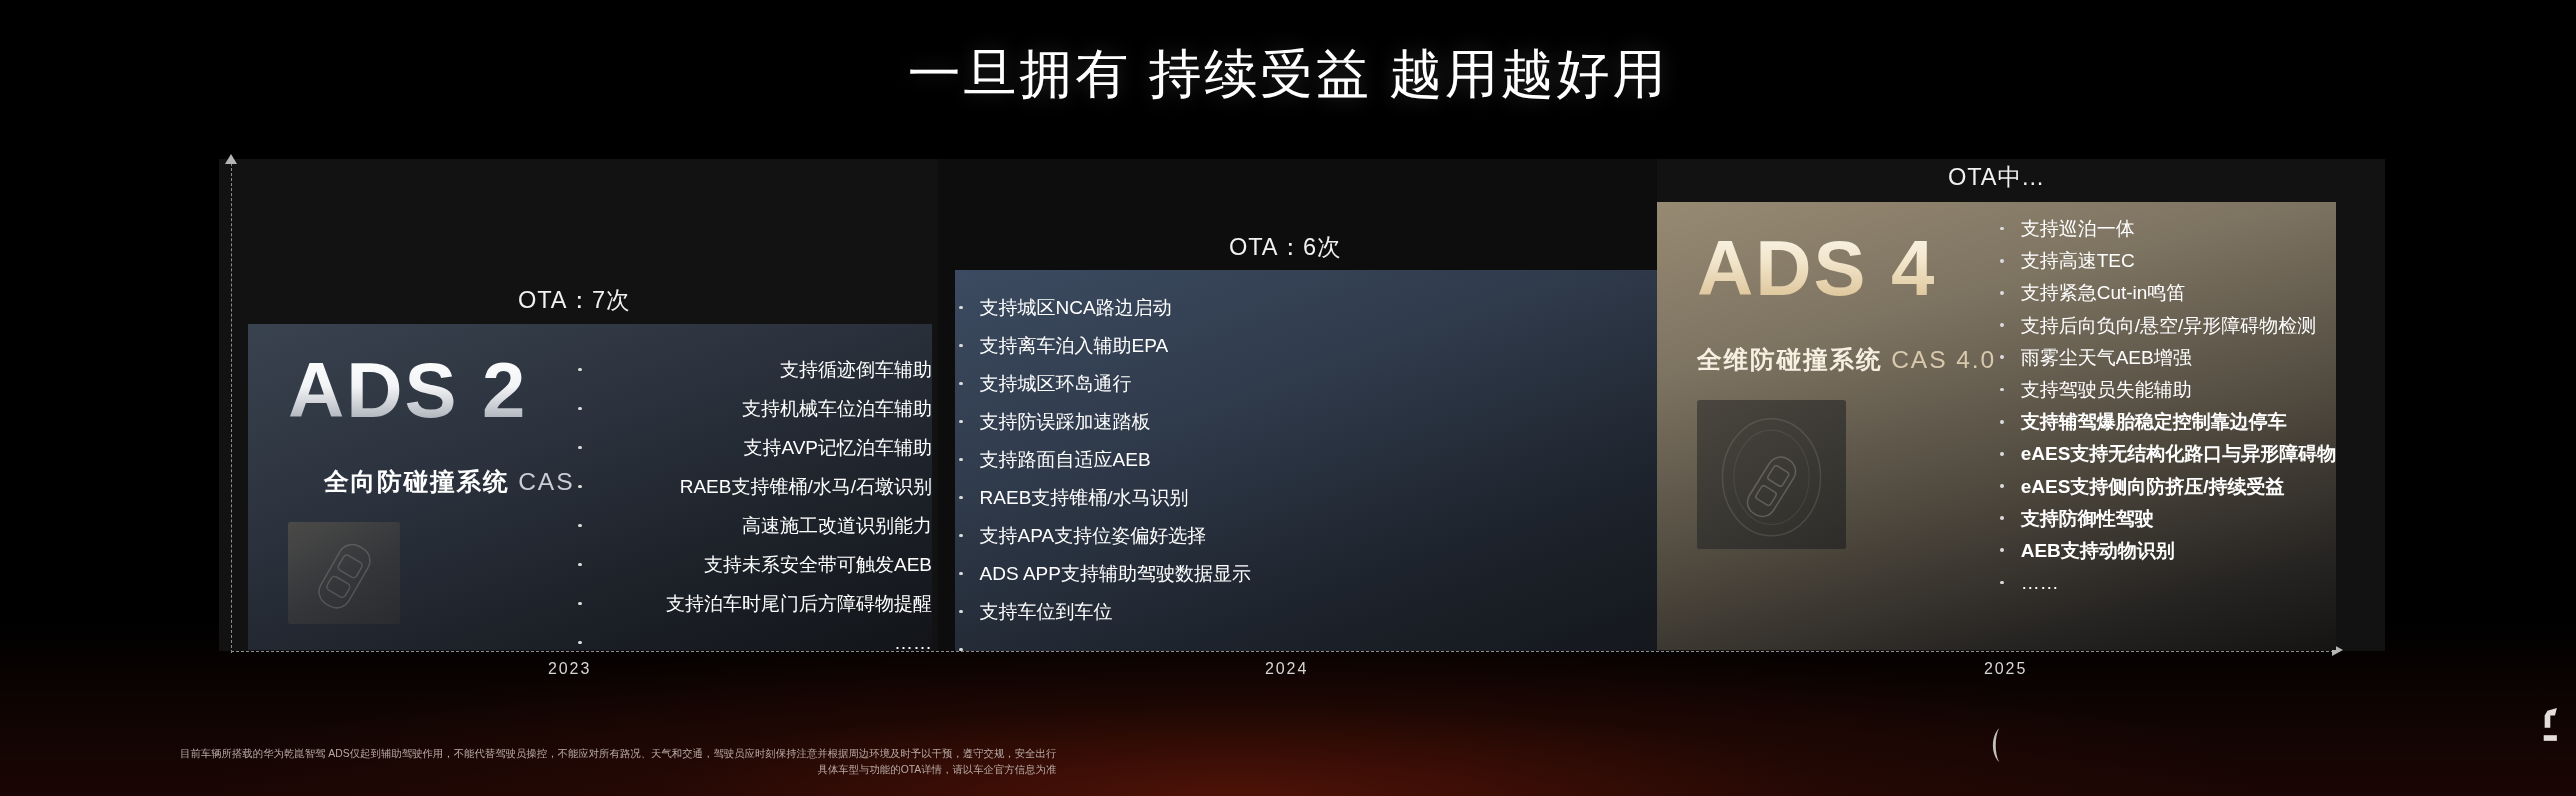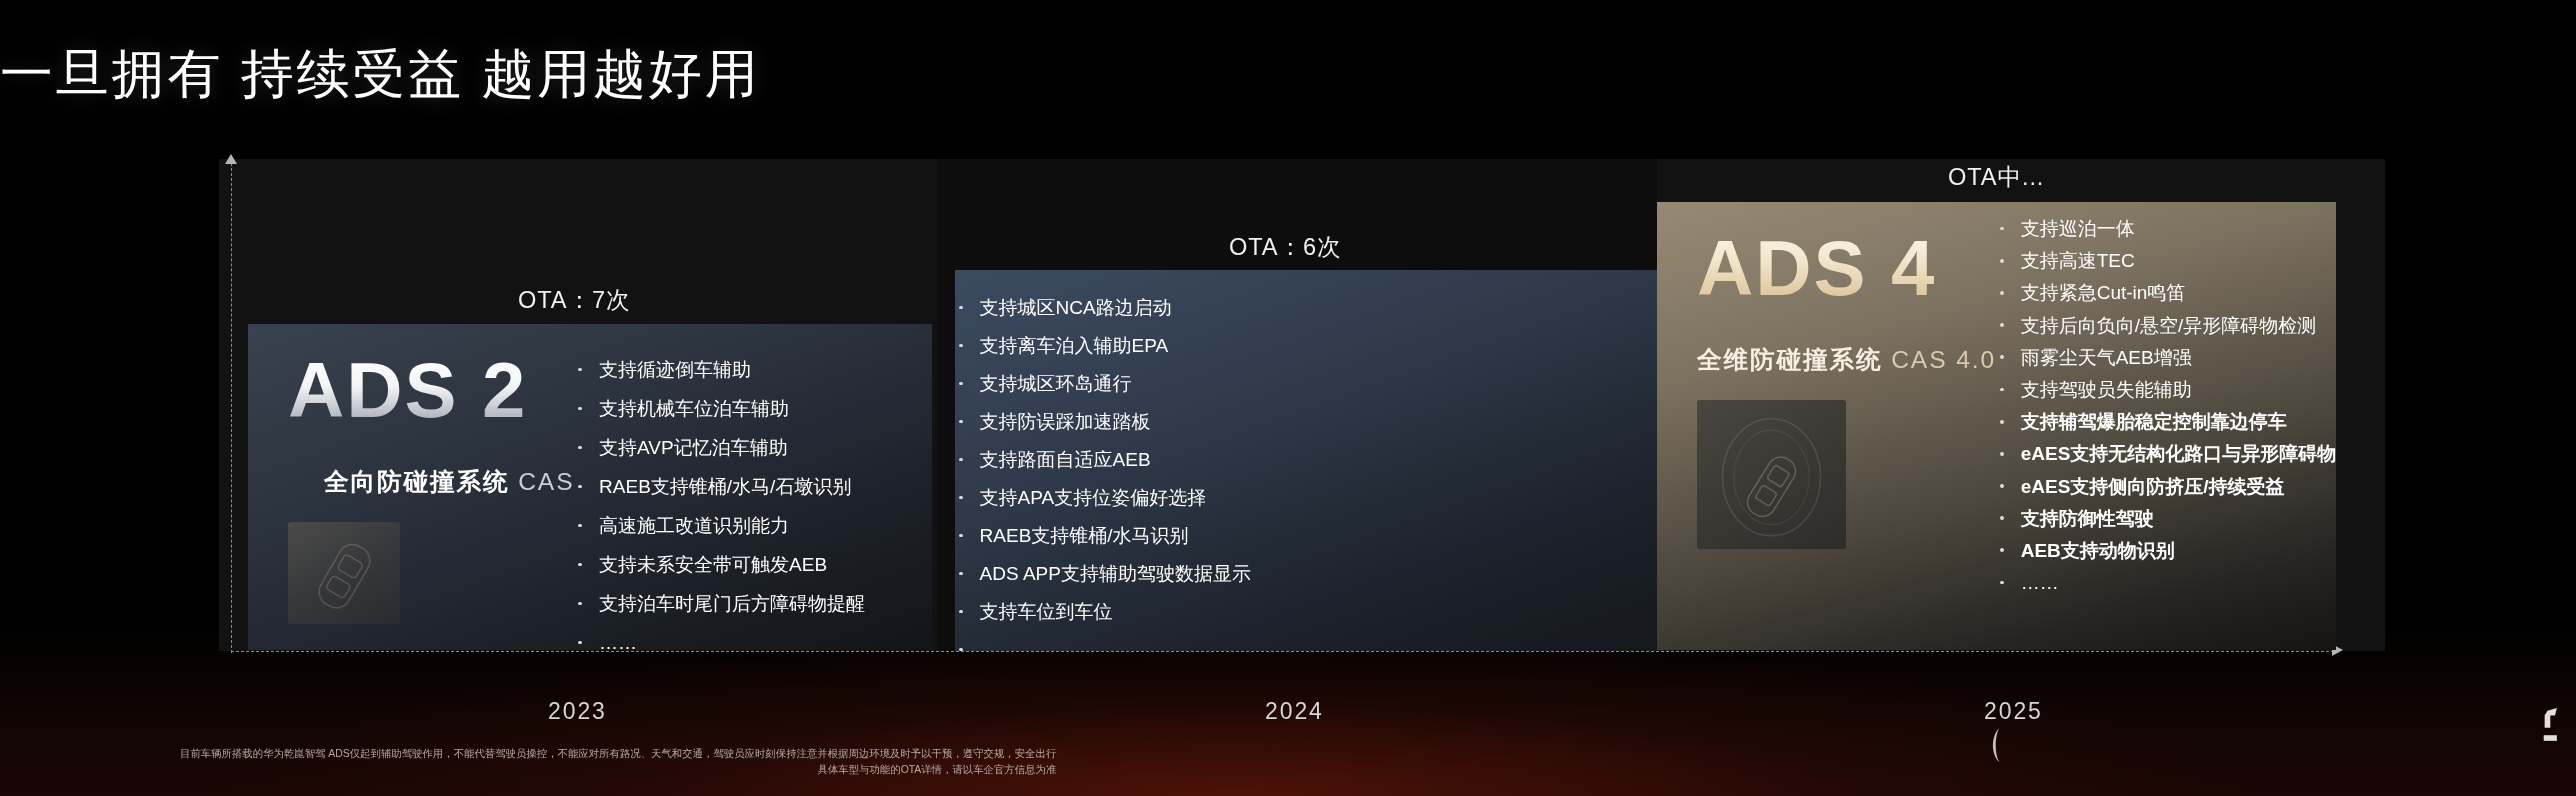--- a/index.html
+++ b/index.html
@@ -14,20 +14,21 @@
     width: 2576px; height: 796px;
     background:
       radial-gradient(ellipse 1324px 208px at 48% 100%, rgba(120,28,10,0.55) 0%, rgba(60,14,6,0.30) 45%, rgba(0,0,0,0) 78%),
       linear-gradient(180deg, #000 0%, #000 78%, #120503 92%, #1a0604 100%);
     overflow: hidden;
   }
 
   
   #title {
     position: absolute; left: 0; top: 44px; width: 100%;
+    text-align: center;
     color: #ffffff;
     font-size: 53px;
     font-weight: 400;
     letter-spacing: 2.8px;
     line-height: 1.15;
     text-shadow: 0 0 21px rgba(255,255,255,0.18);
   }
 
   
   .axis-v {
@@ -146,21 +147,21 @@
   }
   #card1 .card-title {
     background: linear-gradient(180deg, #ffffff 0%, #f3f4f6 45%, #9ba1ab 100%);
     -webkit-background-clip: text; background-clip: text; color: transparent;
   }
   #card1 .card-sub { color: #ffffff; margin-left: 36px; }
   #card1 .card-sub .cas { color: #c9cdd4; }
   #card1 .thumb { width: 112px; height: 102px;
     background: linear-gradient(150deg, #4a4b48 0%, #35363a 55%, #2a2b2f 100%); }
   #card1 .bullets { padding-top: 36px; }
-  #card1 .bullets li { margin-bottom: 20px; }
+  #card1 .bullets li { margin-bottom: 20px; text-align: right; }
 
   
   #card2 {
     left: 955px; top: 270px; width: 719px; height: 381px;
     background: linear-gradient(160deg, #3c4b61 0%, #303b4c 35%, #1d232c 72%, #14171c 100%);
   }
   #card2 .card-title {
     background: linear-gradient(180deg, #ffffff 0%, #f2f4f7 45%, #99a0ab 100%);
     -webkit-background-clip: text; background-clip: text; color: transparent;
   }
@@ -186,23 +187,23 @@
   #card3 .bullets { padding-top: 17px; }
   #card3 .bullets li { margin-bottom: 13.2px; }
   #card3 .bullets li.strong { font-weight: 700; }
 
   
   .carglyph { position: absolute; inset: 0; opacity: .30; }
 
   
   .year {
     position: absolute;
-    top: 698px;
+    top: 660px;
     color: #d6d6d6;
-    font-size: 23px;
+    font-size: 16px;
     letter-spacing: 1.9px;
   }
   #y1 { left: 548px; }
   #y2 { left: 1265px; }
   #y3 { left: 1984px; }
 
   
   #footer {
     position: absolute; left: 180px; top: 746px;
     color: #b9aaa6;
@@ -271,22 +272,22 @@
     </ul>
   </div>
 
   <div class="card" id="card2">
     <ul class="bullets">
       <li>支持城区NCA路边启动</li>
       <li>支持离车泊入辅助EPA</li>
       <li>支持城区环岛通行</li>
       <li>支持防误踩加速踏板</li>
       <li>支持路面自适应AEB</li>
+      <li>RAEB支持锥桶/水马识别</li>
       <li>支持APA支持位姿偏好选择</li>
-      <li>RAEB支持锥桶/水马识别</li>
       <li>ADS APP支持辅助驾驶数据显示</li>
       <li>支持车位到车位</li>
       <li>……</li>
     </ul>
   </div>
 
   <div class="card" id="card3">
     <div class="card-left">
       <div class="card-title">ADS 4</div>
       <div class="card-sub">

